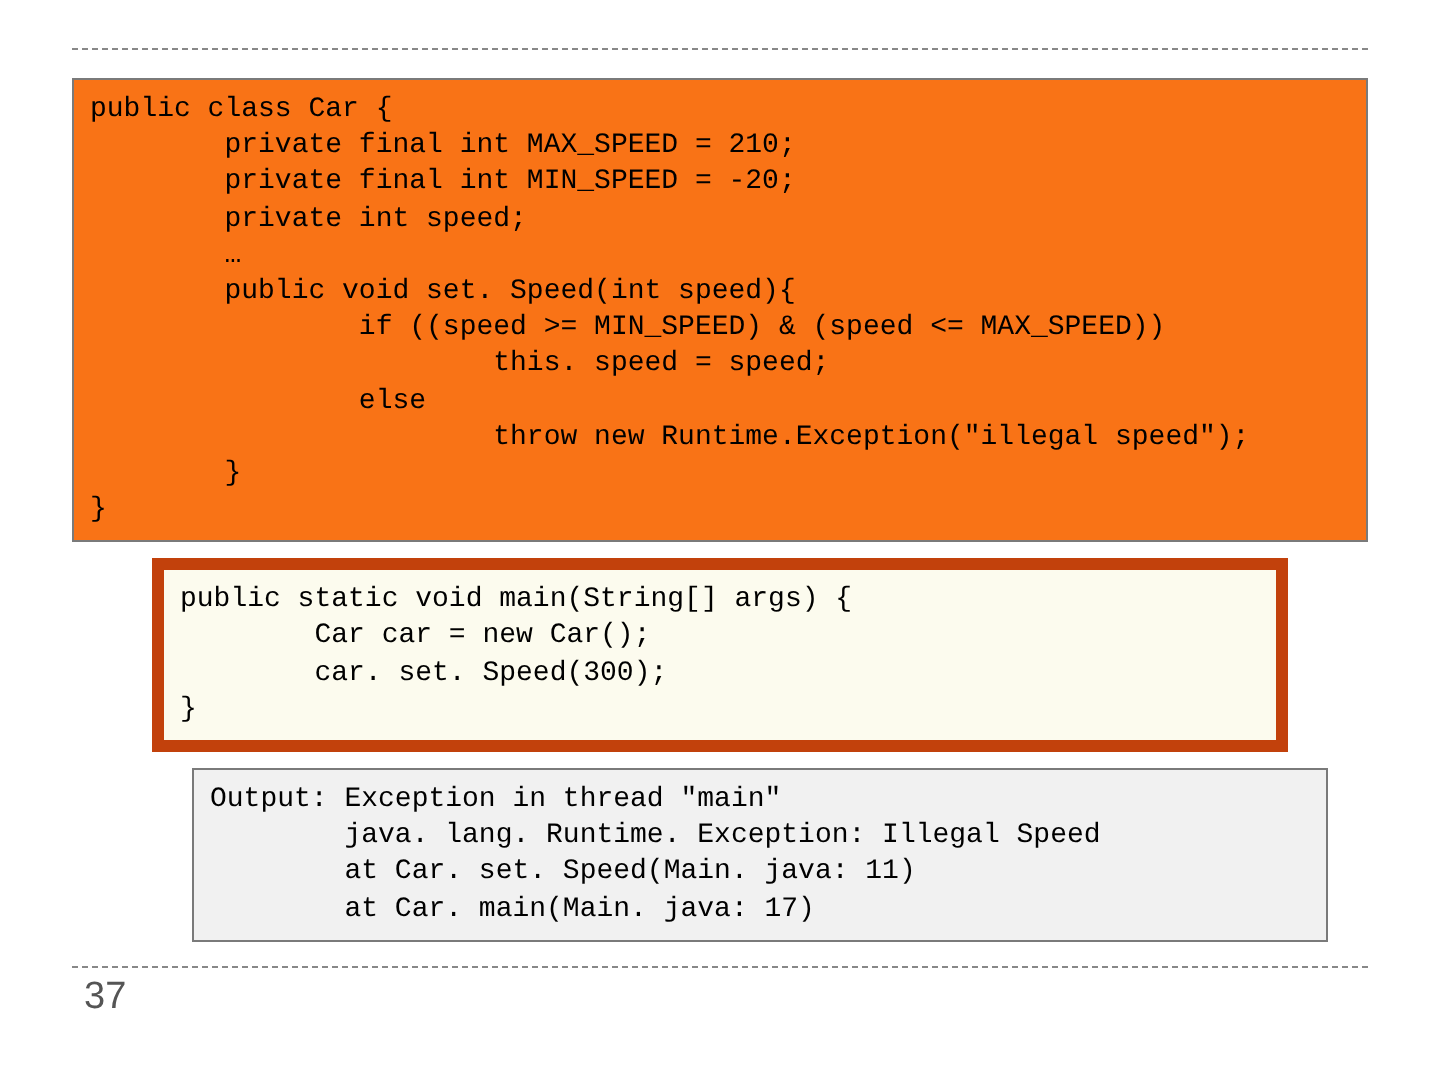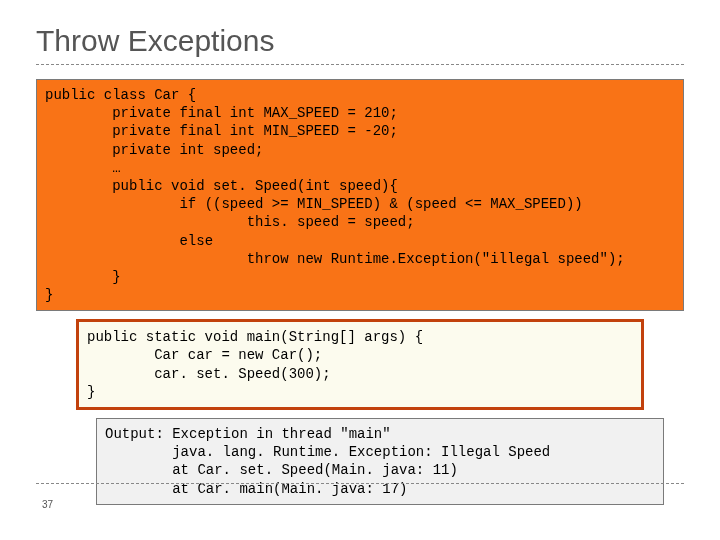--- a/index.html
+++ b/index.html
@@ -34,21 +34,21 @@
     padding: 6px 8px;
     box-sizing: border-box;
   }
   .block1 {
     background: #f97316;
     border: 1px solid #7a7a7a;
     margin-bottom: 8px;
   }
   .block2 {
     background: #fcfbee;
-    border: 3px solid #c2410c;
+    border: 6px solid #c2410c;
     margin-left: 40px;
     margin-right: 40px;
     margin-bottom: 8px;
   }
   .block3 {
     background: #f1f1f1;
     border: 1px solid #7a7a7a;
     margin-left: 60px;
     margin-right: 20px;
     margin-bottom: 0;
@@ -59,29 +59,28 @@
     margin: 6px 0 0 0;
     position: absolute;
     bottom: 56px;
     left: 36px;
     right: 36px;
   }
   .page-num {
     position: absolute;
     bottom: 30px;
     left: 42px;
-    font-size: 10px;
+    font-size: 19px;
     color: #555;
   }
 </style>
 </head>
 <body>
 
 <div class="slide">
-  <h1 class="title">Throw Exceptions</h1>
   <hr class="dash-divider">
   <div class="code-block block1">public class Car {
         private final int MAX_SPEED = 210;
         private final int MIN_SPEED = -20;
         private int speed;
         …
         public void set. Speed(int speed){
                 if ((speed &gt;= MIN_SPEED) &amp; (speed &lt;= MAX_SPEED))
                         this. speed = speed;
                 else

